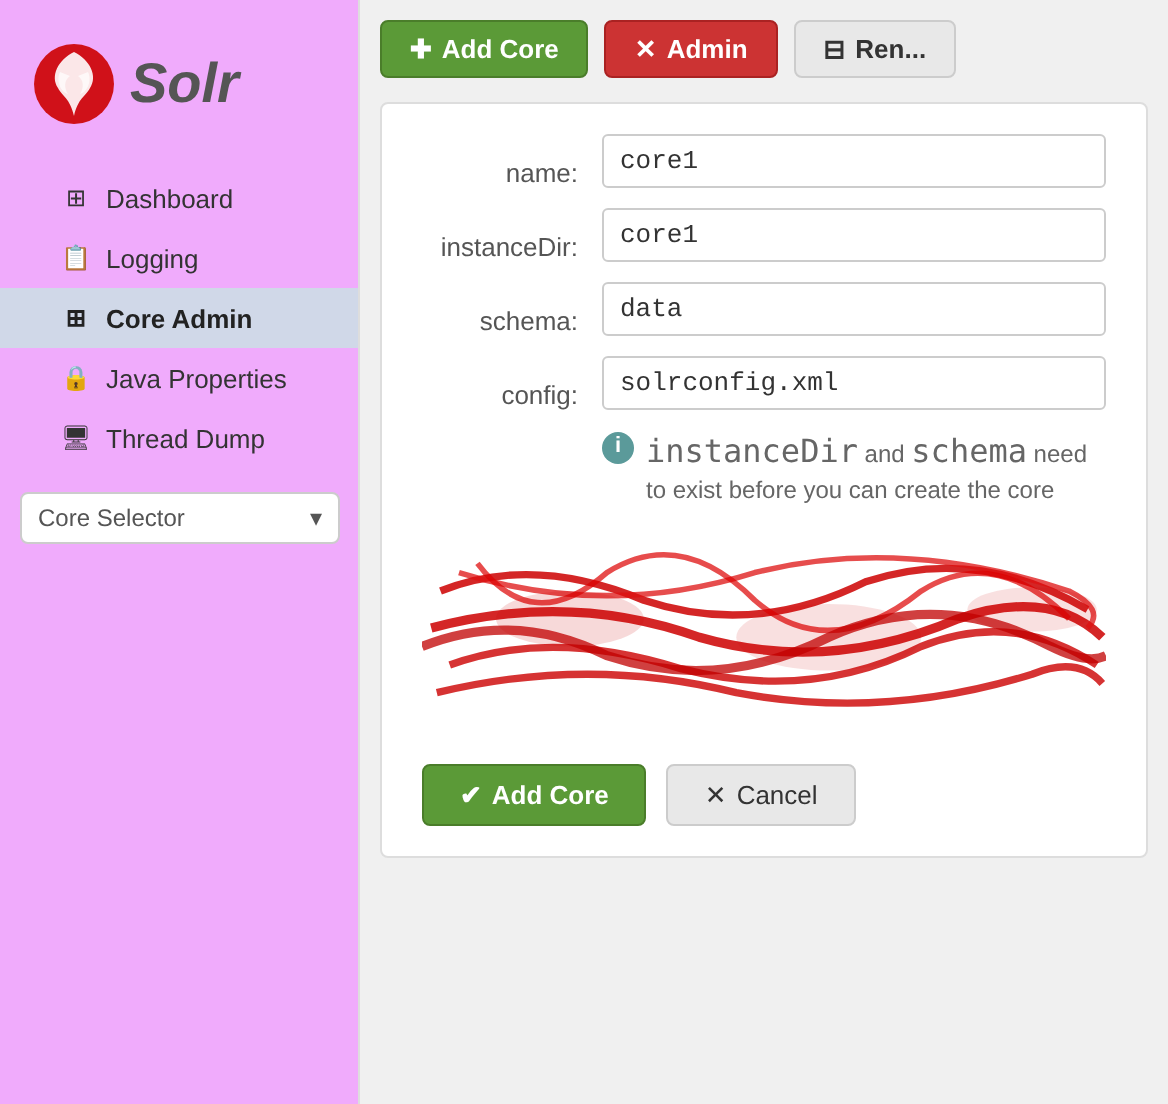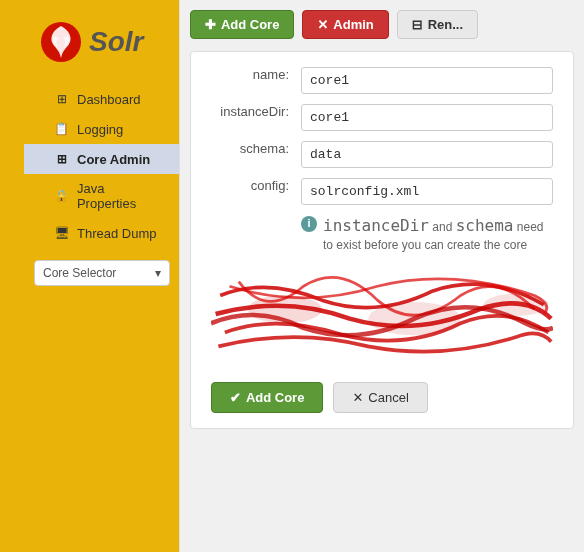--- a/index.html
+++ b/index.html
@@ -10,25 +10,24 @@
       width: 584px;
       height: 552px;
       overflow: hidden;
       display: flex;
     }
 
     
     .sidebar {
       width: 180px;
       min-width: 180px;
-      background: #eab308;
+      background: #f0abfc;
       border-right: 1px solid #ddd;
       padding-top: 10px;
       height: 552px;
-      padding-left: 24px;
     }
 
     .logo-area {
       display: flex;
       align-items: center;
       padding: 10px 15px 20px 15px;
     }
 
     .solr-logo-icon {
       width: 44px;
@@ -70,21 +69,21 @@
       align-items: center;
       justify-content: center;
       font-size: 12px;
     }
 
     .core-selector-container {
       margin: 12px 10px;
     }
 
     .core-selector-dropdown {
-      width: 136px;
+      width: 160px;
       padding: 5px 8px;
       border: 1px solid #ccc;
       border-radius: 4px;
       background: white;
       cursor: pointer;
       display: flex;
       align-items: center;
       justify-content: space-between;
       font-size: 12px;
       color: #555;
@@ -137,21 +136,21 @@
 
     .form-panel {
       background: white;
       border: 1px solid #ddd;
       border-radius: 4px;
       padding: 15px 20px;
     }
 
     .form-row {
       display: flex;
-      align-items: flex-start;
+      align-items: flex-end;
       margin-bottom: 10px;
     }
 
     .form-label {
       width: 90px;
       text-align: right;
       padding-right: 12px;
       color: #555;
       font-size: 13px;
     }

